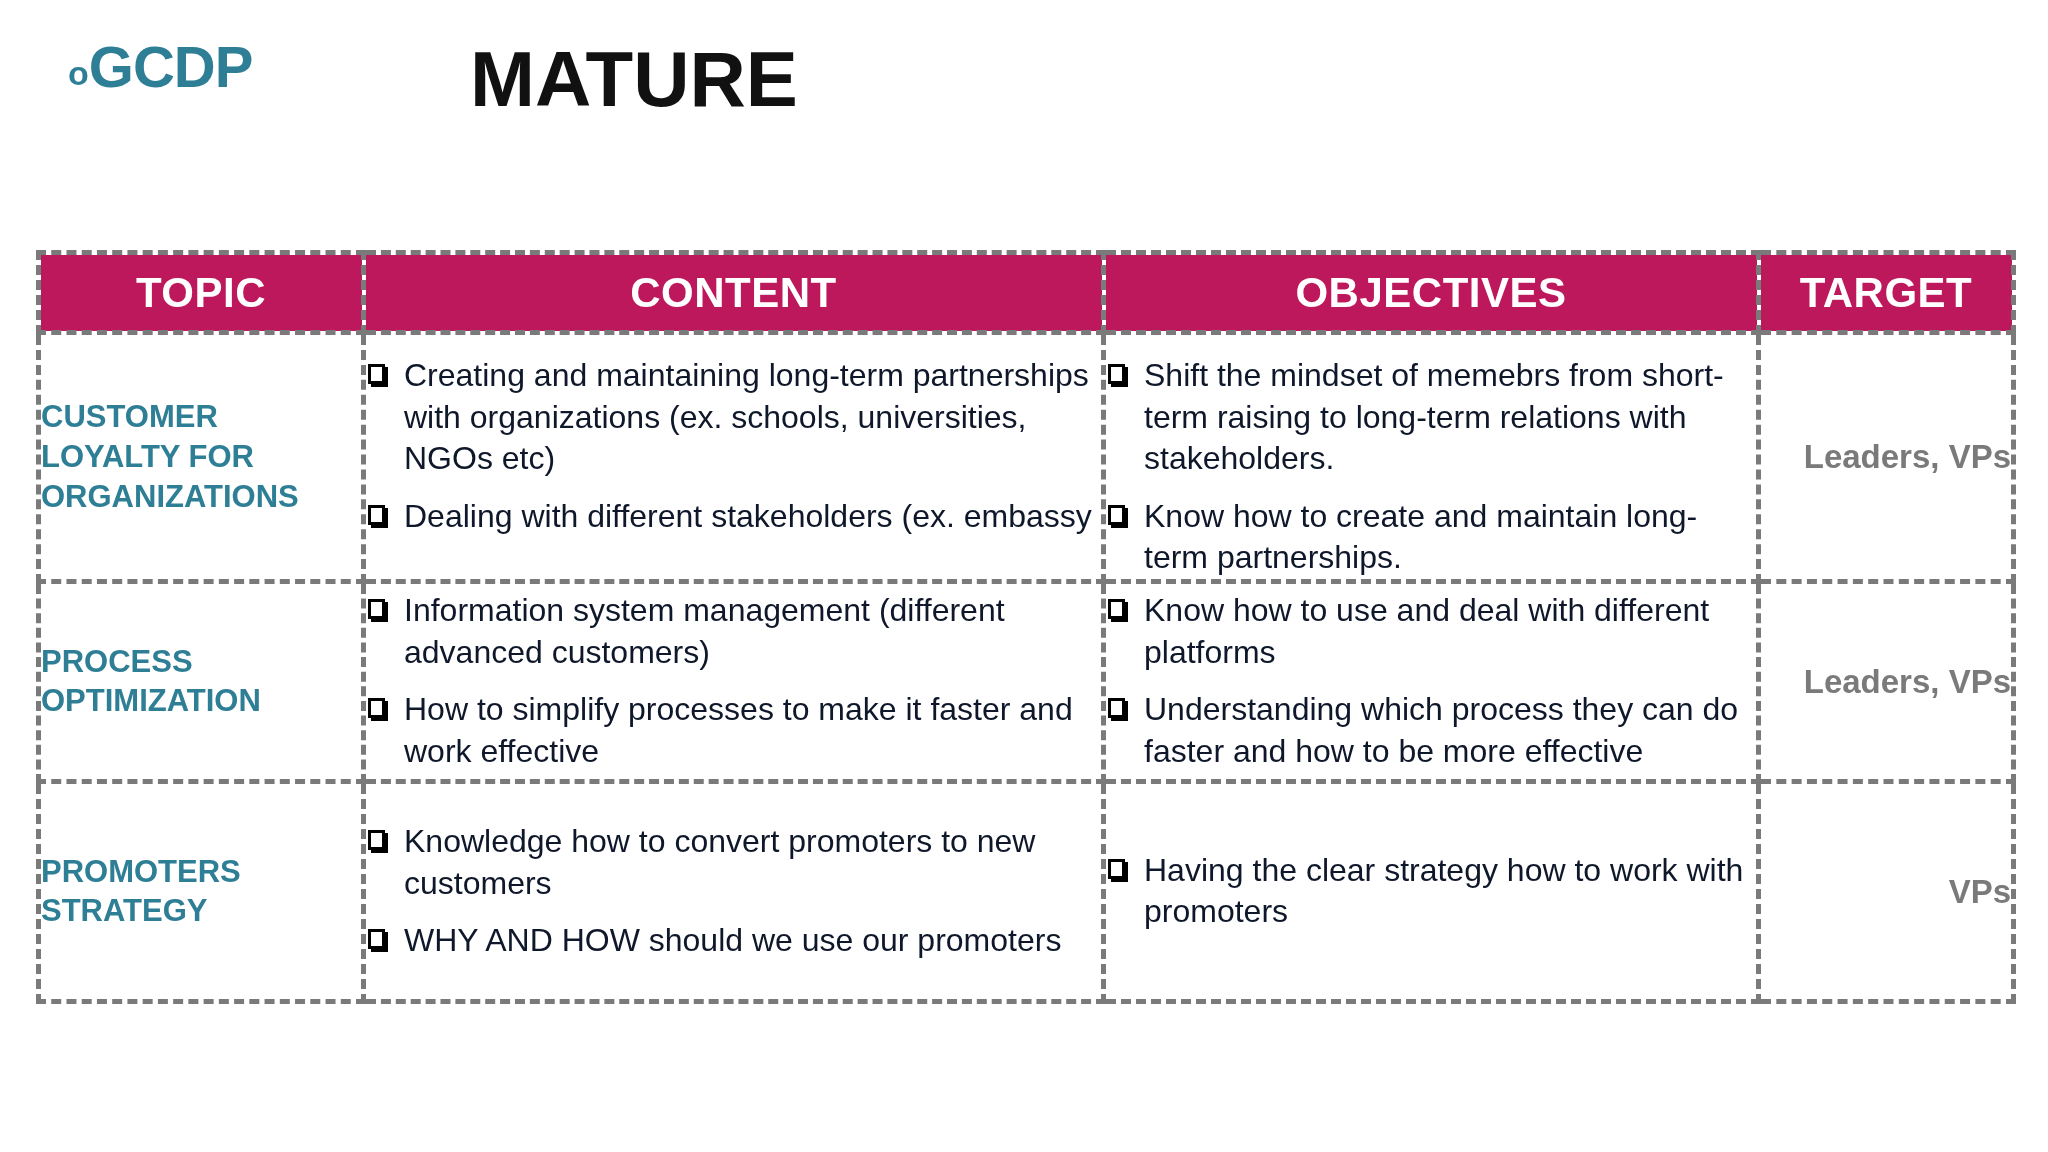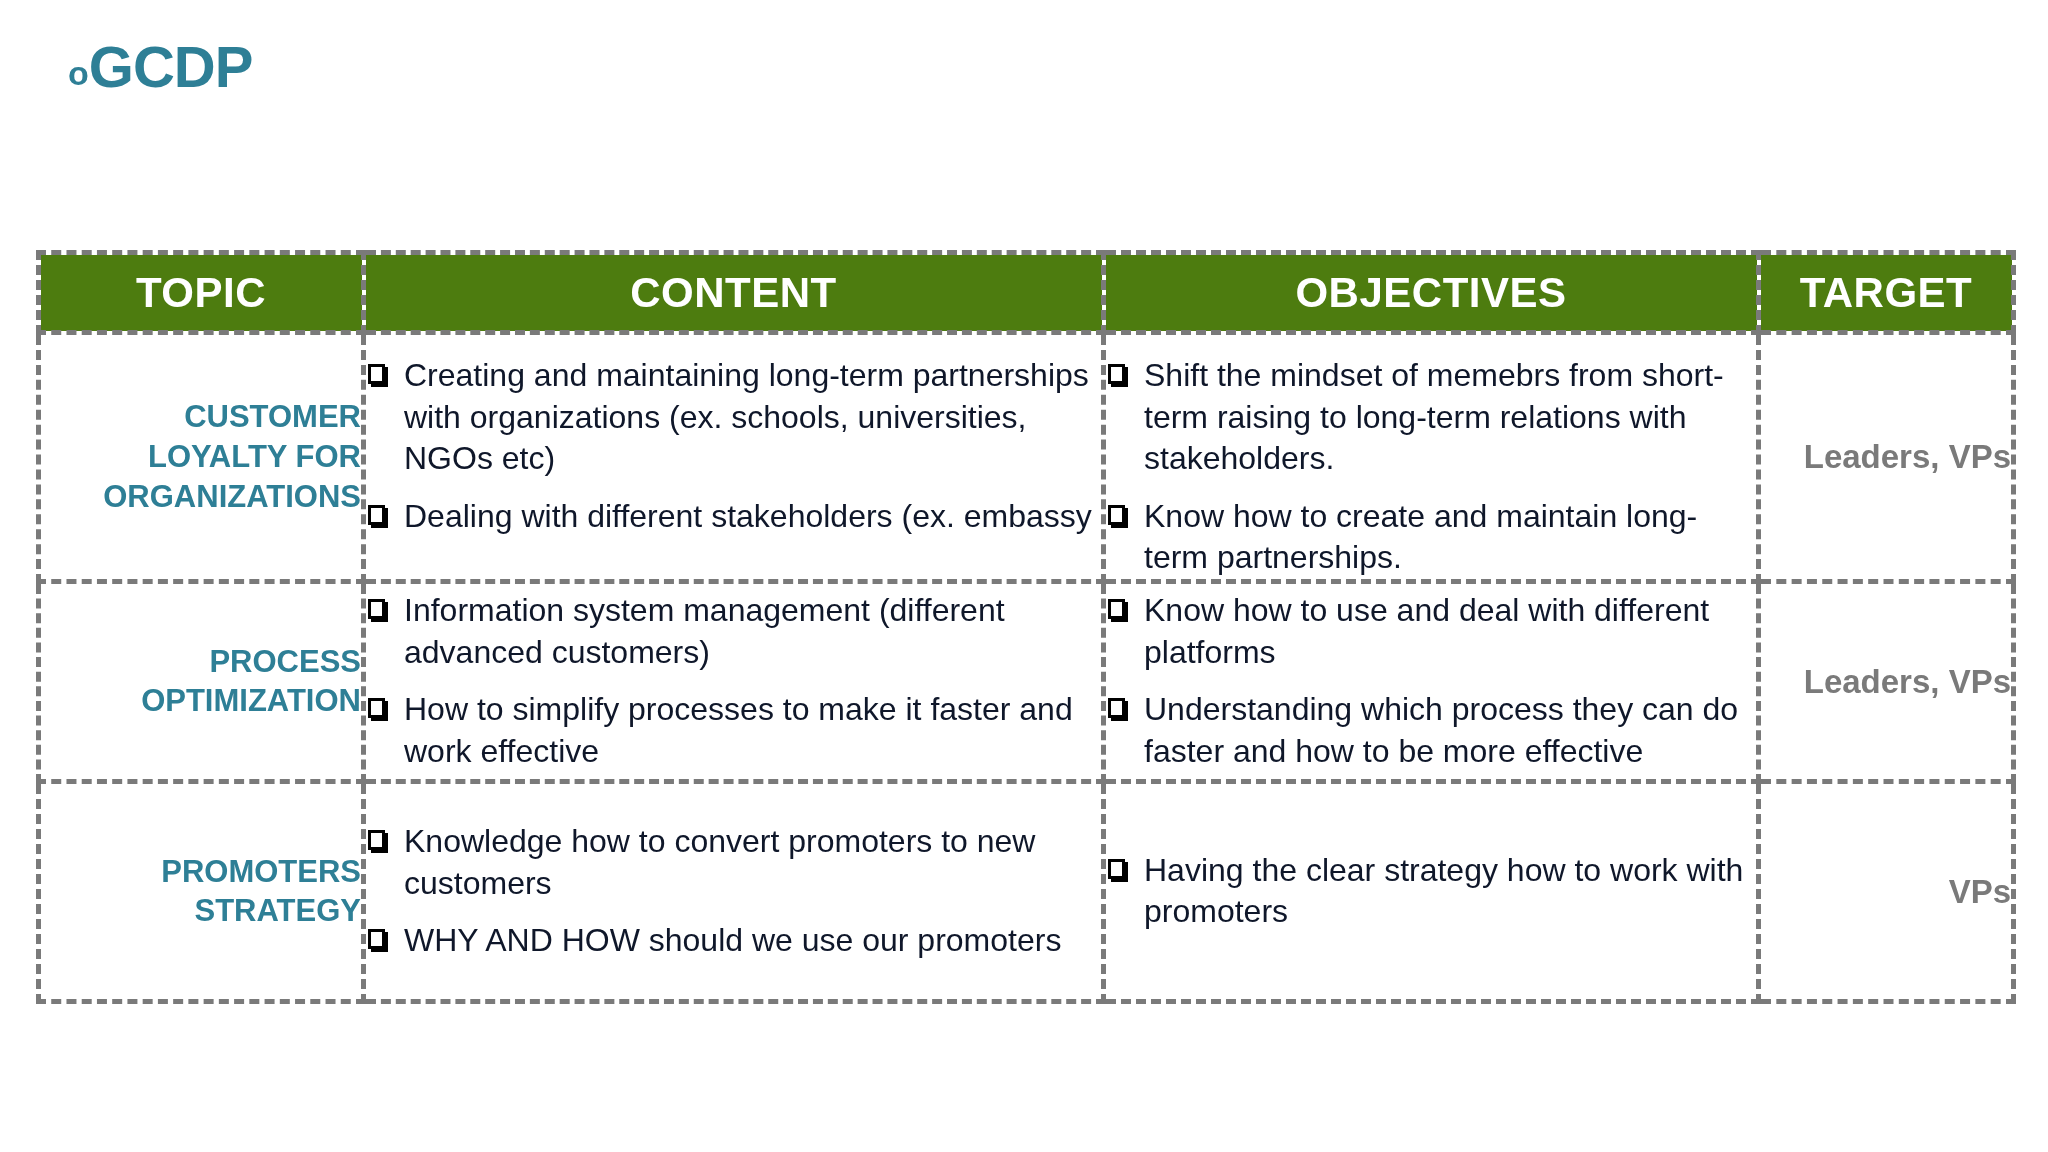--- a/index.html
+++ b/index.html
@@ -77,37 +77,37 @@
   }
 
   
   col.c-topic      { width: 325px; }
   col.c-content    { width: 740px; }
   col.c-objectives { width: 655px; }
   col.c-target     { width: 255px; }
 
   
   thead th {
-    background: #4d7c0f;
+    background: #be185d;
     color: #ffffff;
     font-size: 42px;
     font-weight: bold;
     text-align: center;
     height: 75px;
     letter-spacing: 0.5px;
   }
 
   
   td.topic {
     color: #2E7F96;
     font-weight: bold;
     font-size: 31px;
     line-height: 1.28;
     padding: 10px 14px 10px 22px;
-    text-align: right;
+    text-align: left;
     vertical-align: middle;
   }
 
   
   td.listcell {
     padding: 14px 14px 14px 18px;
     vertical-align: middle;
   }
   td.listcell.r1 { vertical-align: top; padding-top: 20px; }
   ul.blist {
@@ -151,20 +151,21 @@
   tr.row3 td { height: 215px; }
 </style>
 </head>
 <body>
 
 <div class="slide-header">
   <div class="logo">
     <span class="logo-o">o</span>
     <span class="logo-main">GCDP</span>
   </div>
+  <div class="slide-title">MATURE</div>
 </div>
 
 <div class="table-wrap">
   <table class="matrix">
     <colgroup>
       <col class="c-topic">
       <col class="c-content">
       <col class="c-objectives">
       <col class="c-target">
     </colgroup>

